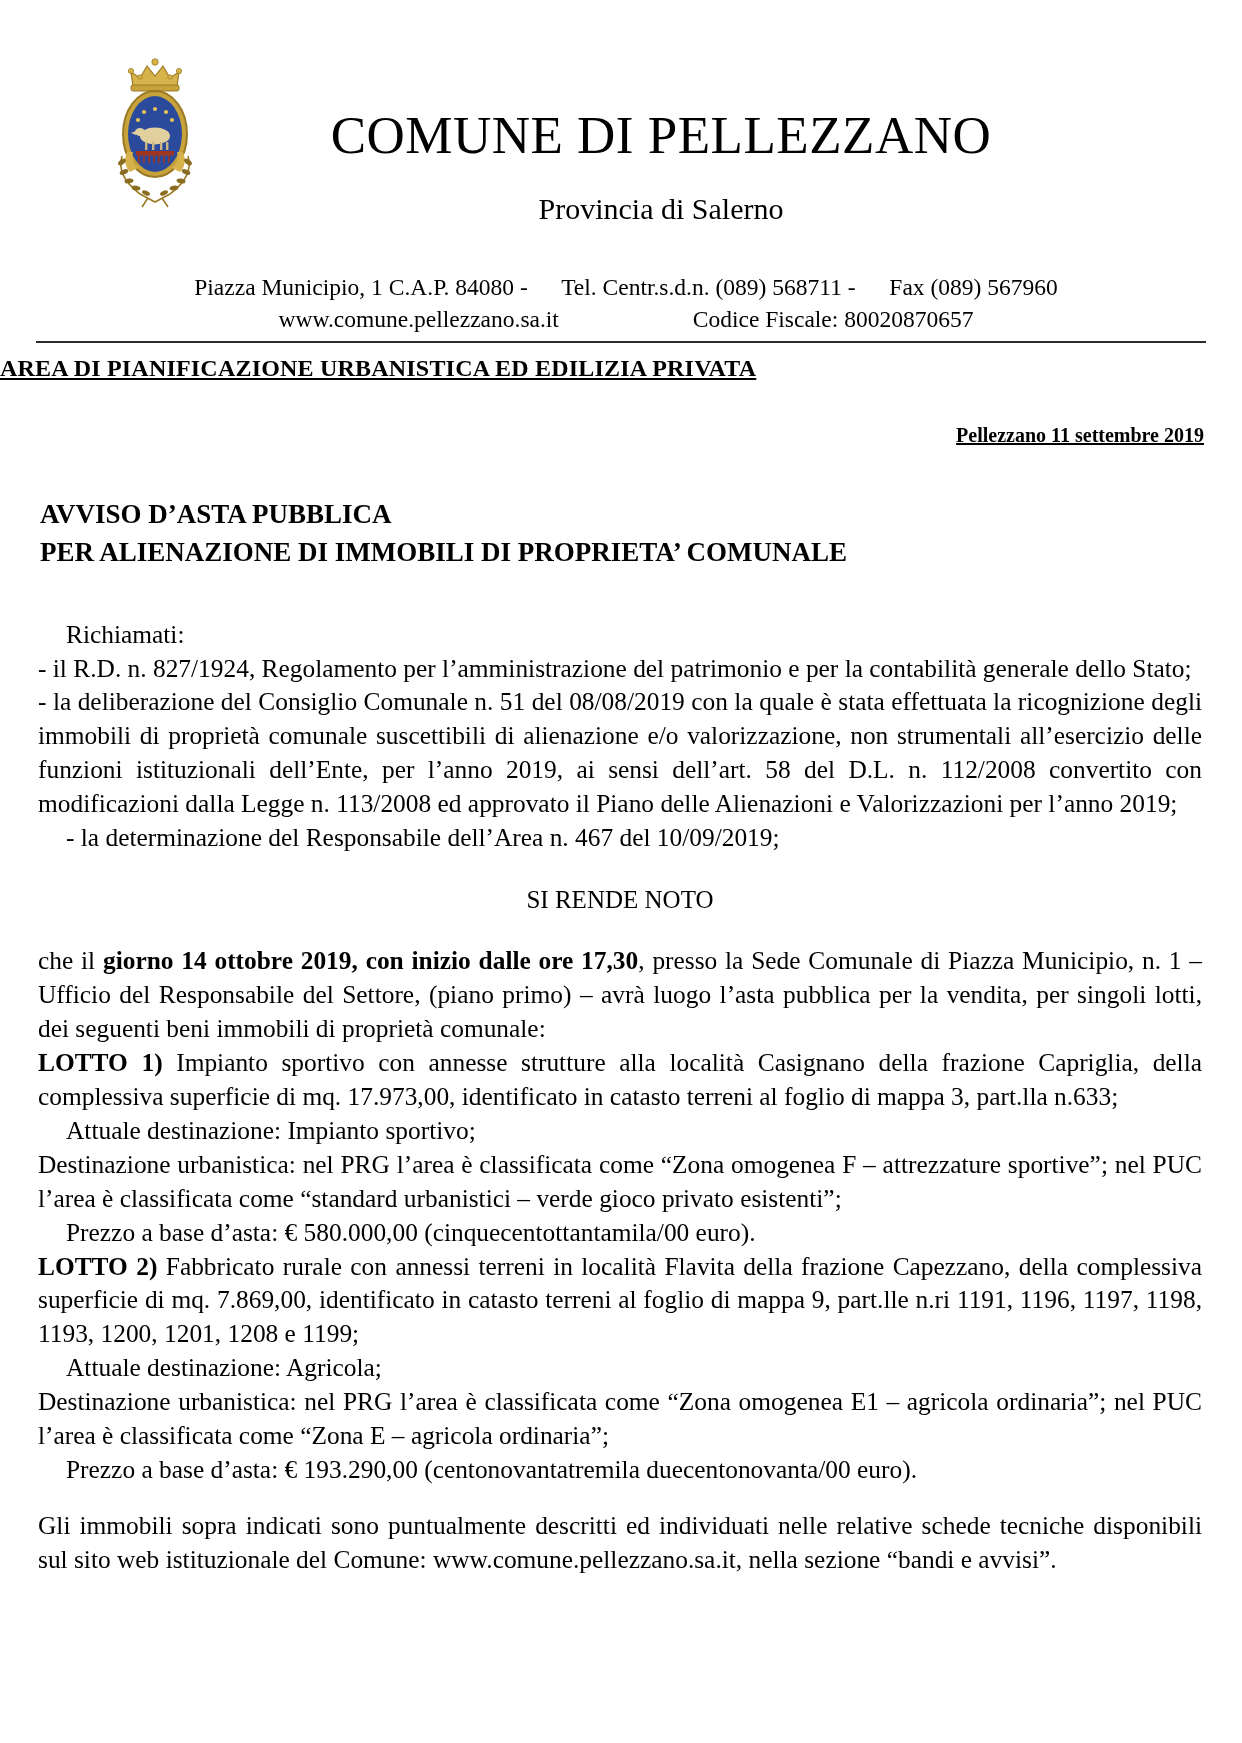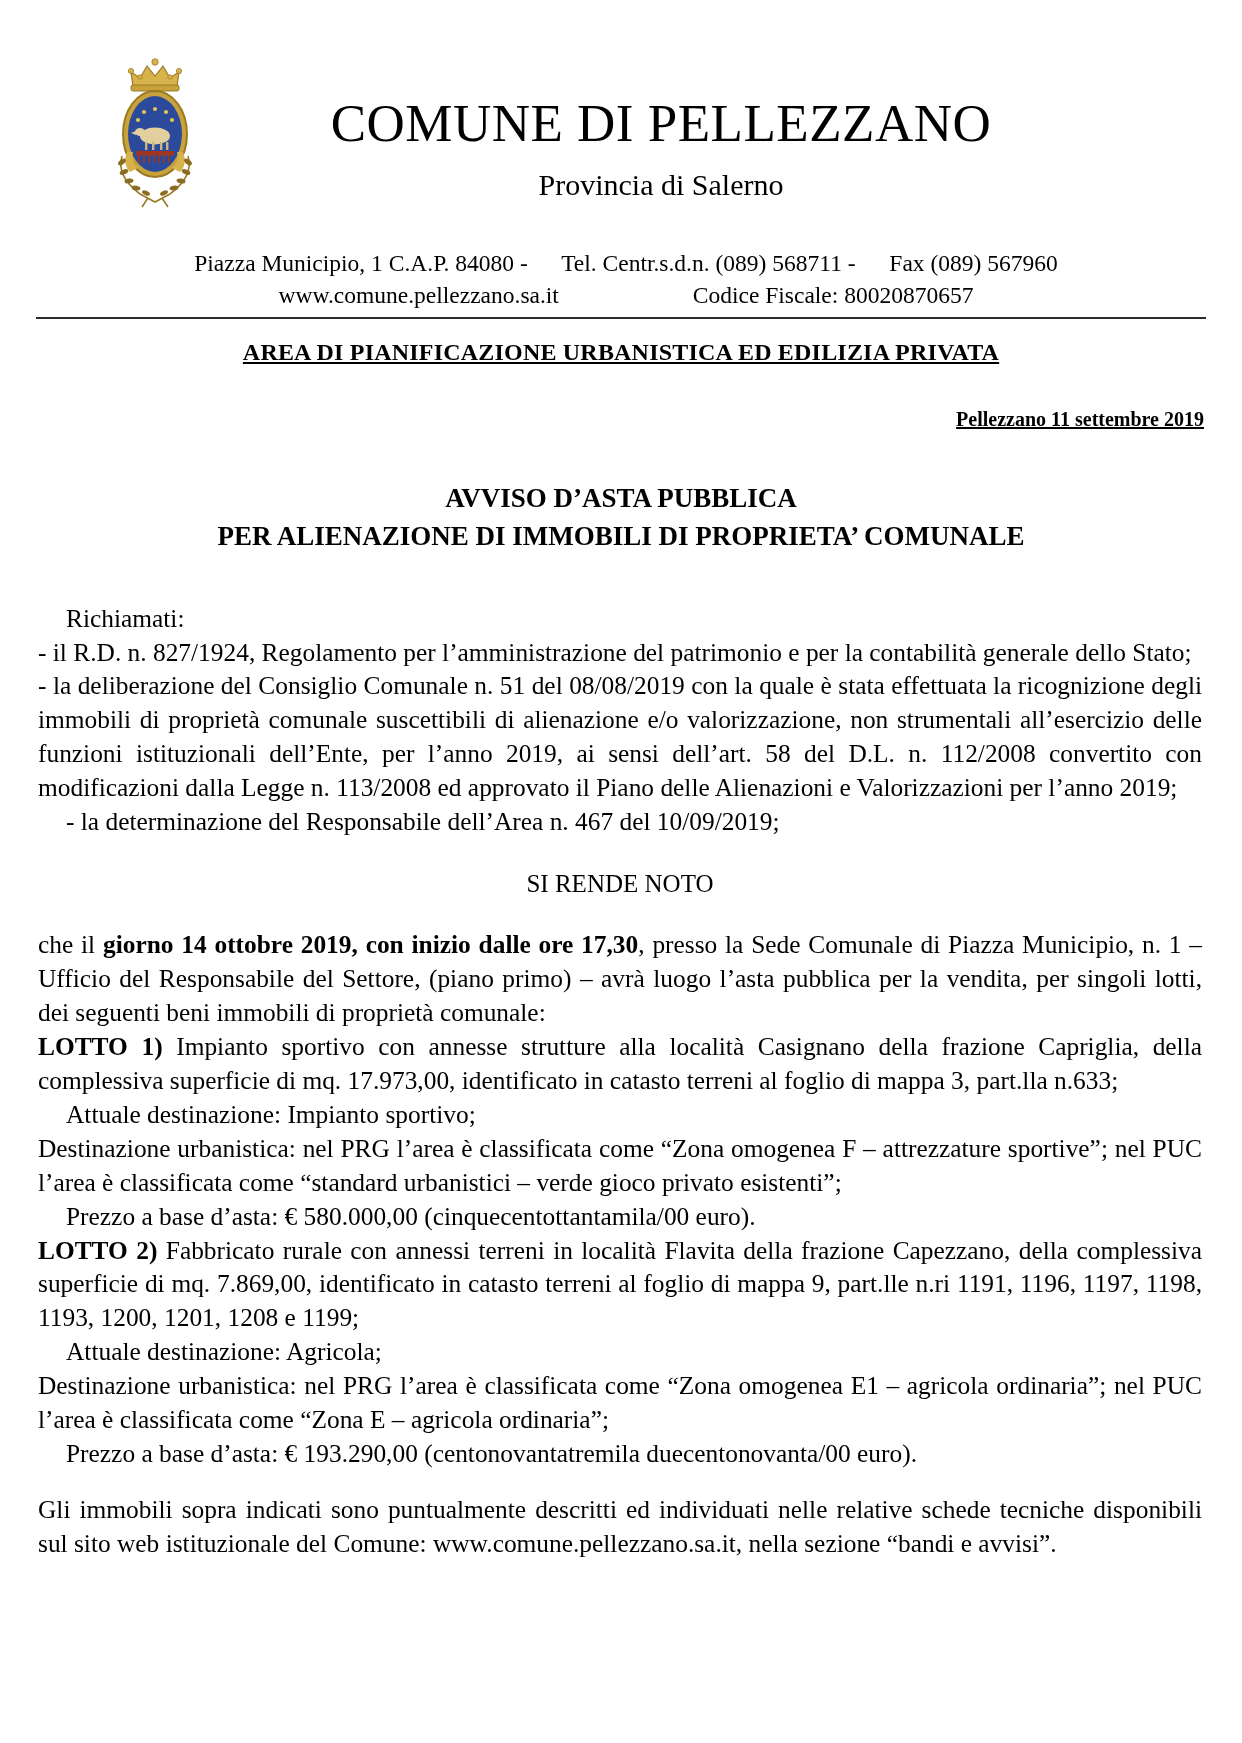--- a/index.html
+++ b/index.html
@@ -39,21 +39,21 @@
   .title-block {
     text-align: center;
     padding-left: 120px;
     padding-right: 40px;
   }
   .comune-title {
     font-size: 53px;
     line-height: 1.02;
     letter-spacing: 0.5px;
     font-weight: 400;
-    margin: 0;
+    margin: 12px;
     padding-top: 52px;
   }
   .provincia {
     font-size: 30px;
     margin: 0;
     padding-top: 18px;
     font-weight: 400;
   }
 
   .contact-block {
@@ -68,40 +68,38 @@
   .contact-line-2 .web { display: inline-block; }
   .contact-line-2 .cf { display: inline-block; margin-left: 128px; }
 
   .hr-rule {
     border: 0;
     border-top: 2px solid #2b2b2b;
     margin: 6px 36px 0 36px;
   }
 
   .area-line {
-    text-align: center;
     font-size: 24px;
     font-weight: bold;
     text-decoration: underline;
-    margin-top: 20px;
+    margin-top: 12px;
     letter-spacing: 0.2px;
   }
 
   .date-line {
     text-align: right;
     font-size: 20px;
     font-weight: bold;
     text-decoration: underline;
     margin-top: 42px;
     padding-right: 38px;
   }
 
   
   .doc-title {
-    text-align: center;
     font-size: 27px;
     font-weight: bold;
     line-height: 1.42;
     margin-top: 48px;
     padding: 0 40px;
   }
 
   
   .body-text {
     margin-top: 46px;

